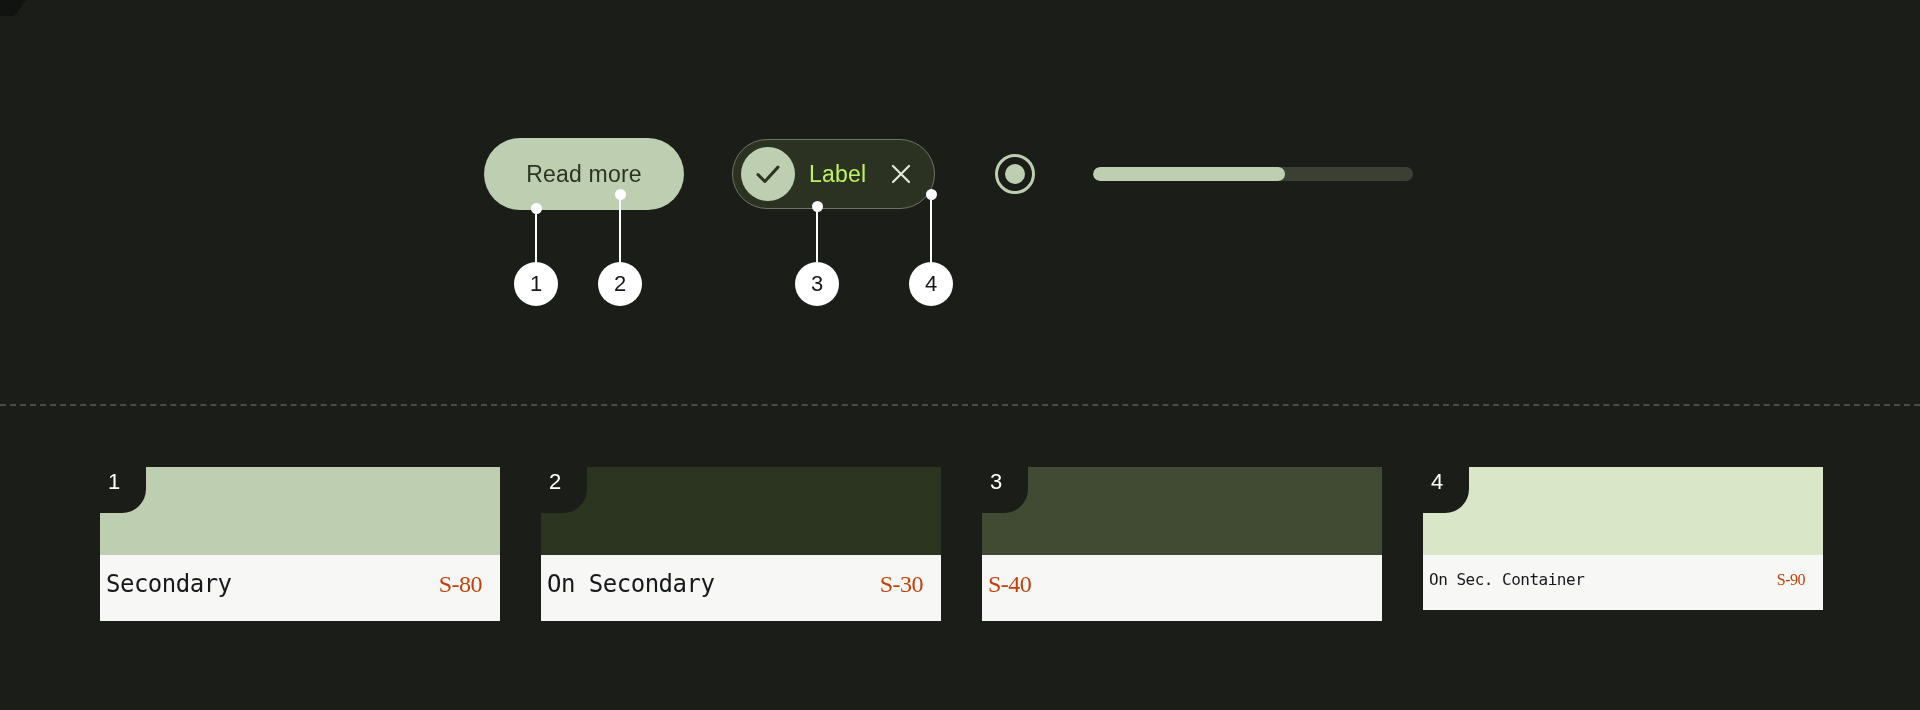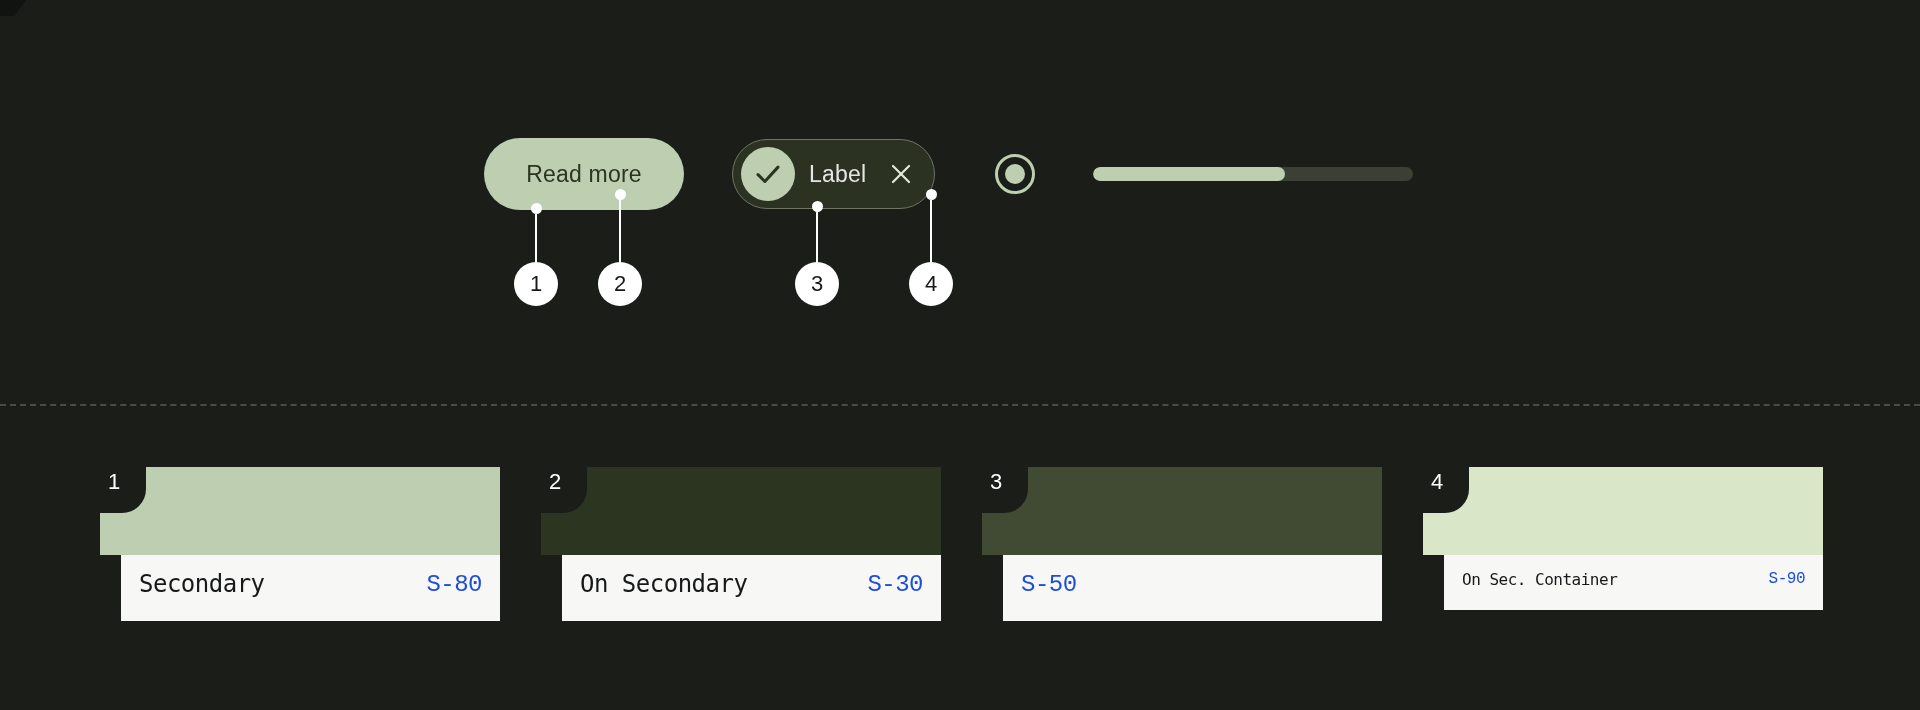--- a/index.html
+++ b/index.html
@@ -73,21 +73,21 @@
   .chip-avatar {
     width: 54px; height: 54px;
     border-radius: 50%;
     background: #bdcfb0;
     display: flex;
     align-items: center;
     justify-content: center;
     flex: 0 0 auto;
   }
   .chip-label {
-    color: #e5e5e5;
+    color: #bef264;
     font-size: 23px;
     letter-spacing: 0.2px;
     white-space: nowrap;
   }
   .chip-close {
     width: 30px; height: 30px;
     display: flex;
     align-items: center;
     justify-content: center;
     flex: 0 0 auto;
@@ -179,39 +179,38 @@
   .card {
     position: relative;
     width: 400px;
   }
   .card-swatch {
     height: 88px;
     width: 100%;
   }
   .card-info {
     background: #f7f7f5;
-    padding: 14px 18px 20px 18px;
+    padding: 14px 18px 20px 6px;
     min-height: 54px;
     display: flex;
     align-items: flex-start;
     justify-content: space-between;
     gap: 10px;
     box-sizing: border-box;
-    margin-left: 21px;
   }
   .card-name {
     color: #16181a;
     font-family: "DejaVu Sans Mono", monospace;
     font-size: 24px;
     line-height: 1.33;
     letter-spacing: -0.5px;
   }
   .card-token {
-    color: #1d4ed8;
-    font-family: Liberation Mono, monospace;
+    color: #c2410c;
+    font-family: Liberation Serif, serif;
     font-size: 24px;
     line-height: 1.33;
     letter-spacing: -0.5px;
     white-space: nowrap;
   }
   .card.small .card-name,
   .card.small .card-token {
     font-size: 16px;
   }
   .card-badge {
@@ -310,21 +309,21 @@
     <div class="card-info">
       <span class="card-name">On Secondary</span>
       <span class="card-token">S-30</span>
     </div>
     <div class="card-badge">2</div>
   </div>
 
   <div class="card">
     <div class="card-swatch" style="background: rgb(65, 75, 51);"></div>
     <div class="card-info">
-      <span class="card-token">S-50</span>
+      <span class="card-token">S-40</span>
     </div>
     <div class="card-badge">3</div>
   </div>
 
   <div class="card small">
     <div class="card-swatch" style="background: rgb(217, 231, 200);"></div>
     <div class="card-info">
       <span class="card-name">On Sec. Container</span>
       <span class="card-token">S-90</span>
     </div>

